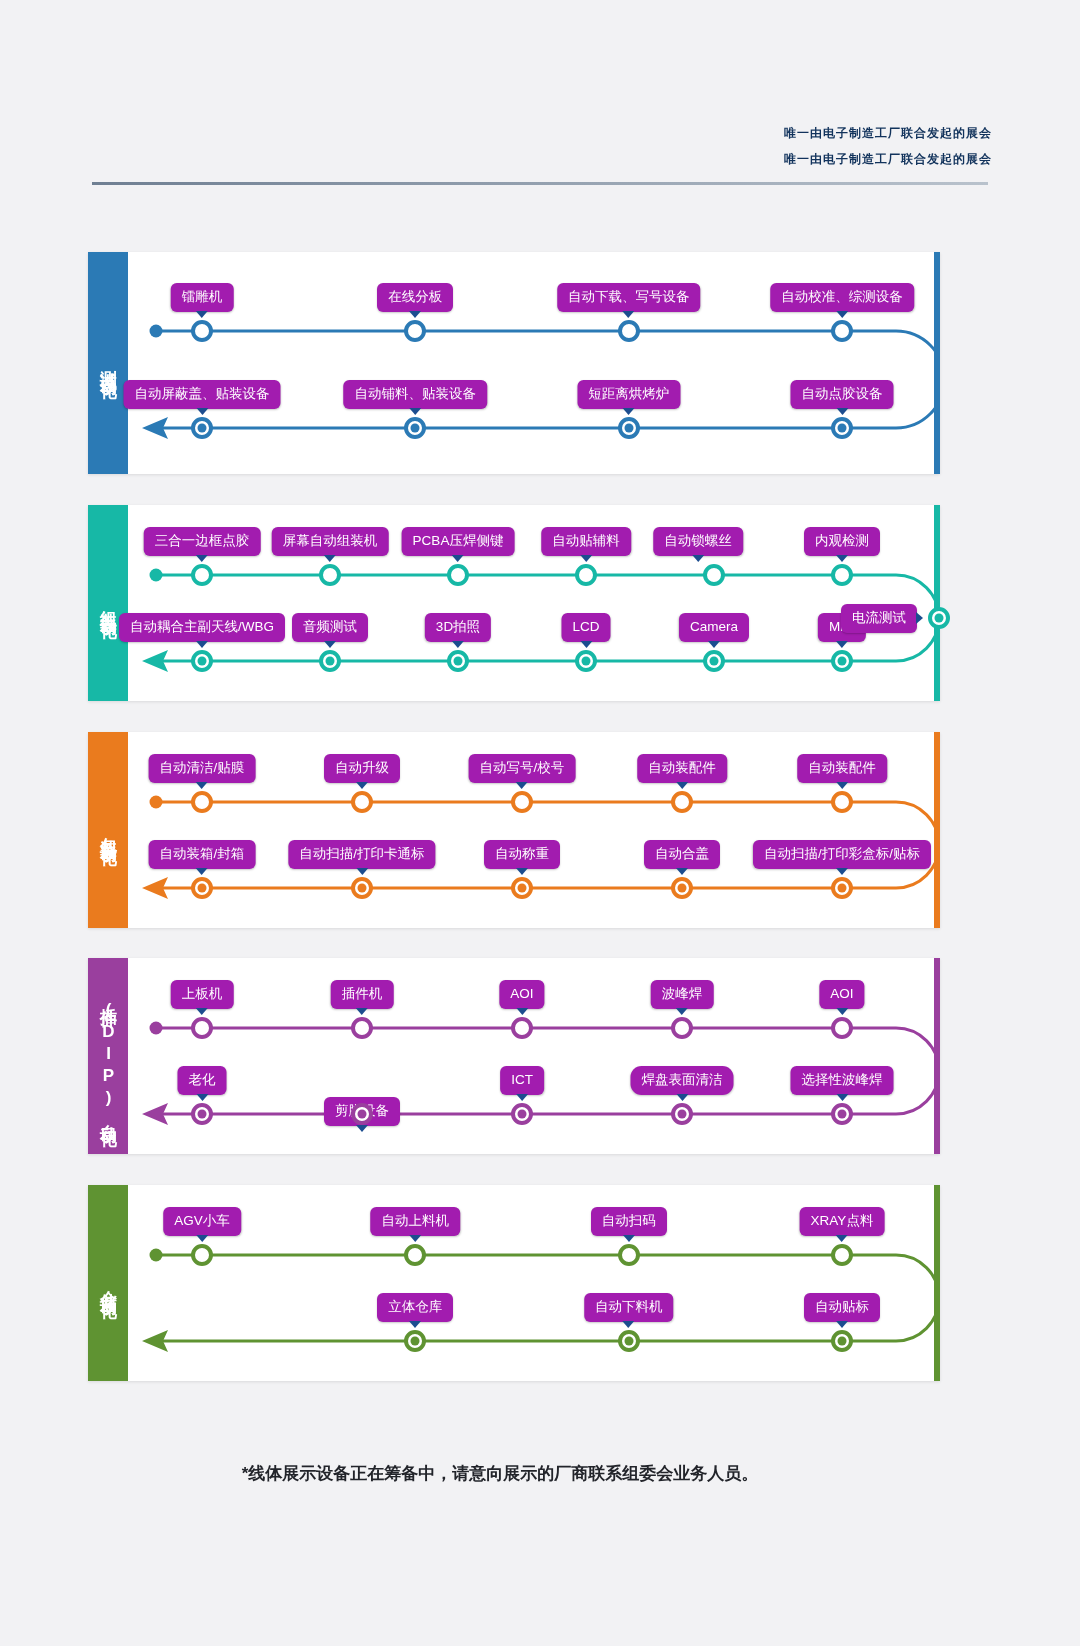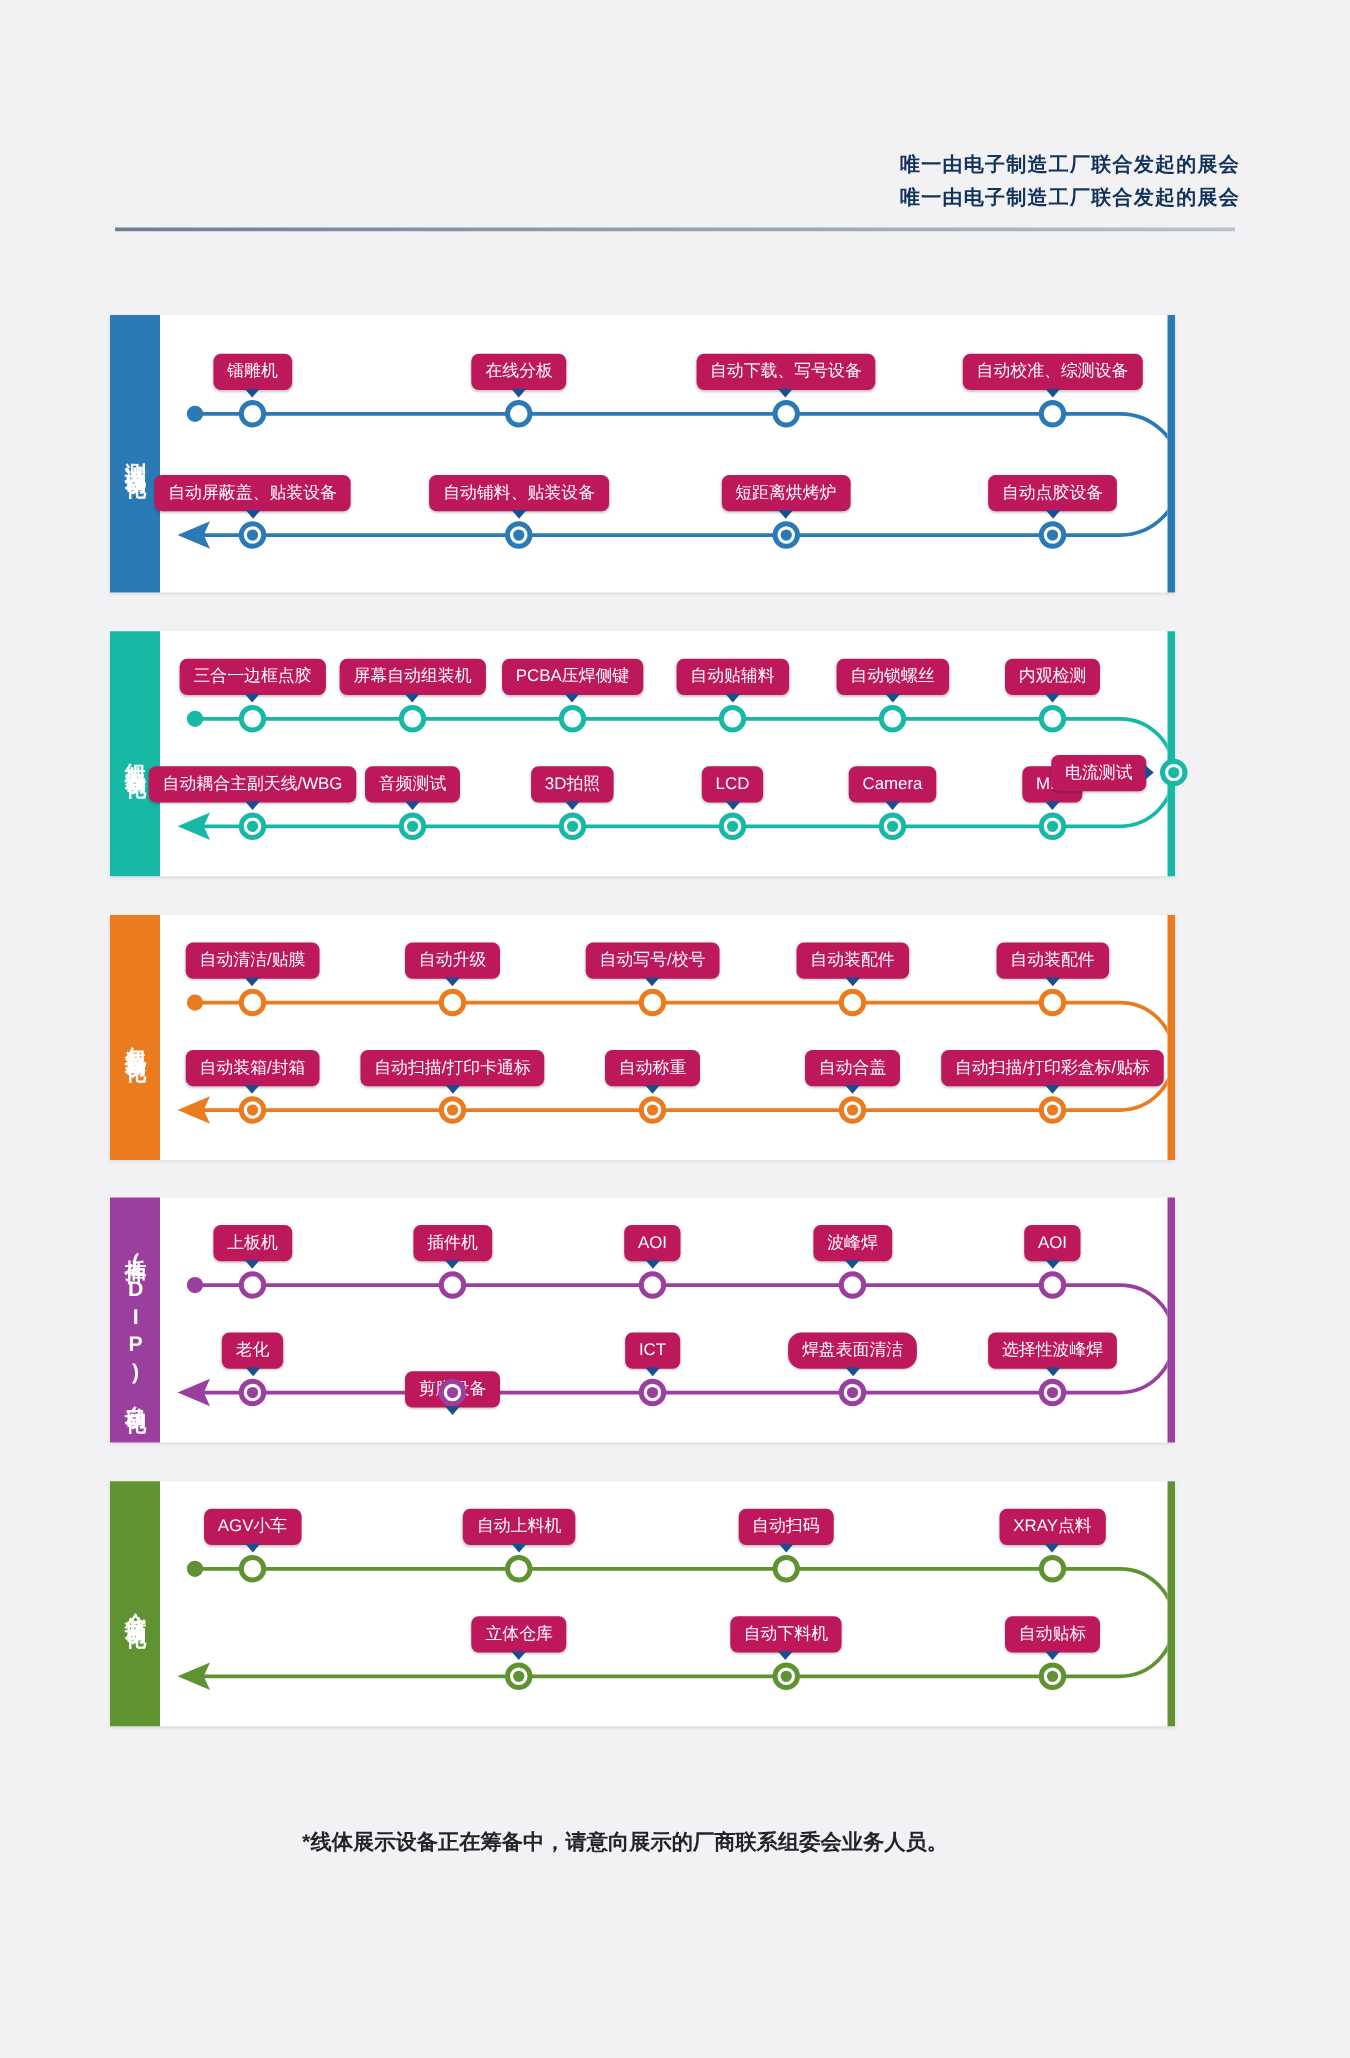--- a/index.html
+++ b/index.html
@@ -12,21 +12,21 @@
   .page{position:relative;width:1080px;height:1646px;}
 
   
   .header{
     position:absolute;left:0;top:0;width:1080px;height:200px;
   }
   .header-lines{
     position:absolute;right:88px;top:120px;
     text-align:right;
     color:#12335c;
-    font-size:16px;font-weight:bold;line-height:26px;
+    font-size:12px;font-weight:bold;line-height:26px;
     letter-spacing:1px;
   }
   .header-rule{
     position:absolute;left:92px;top:182px;width:896px;height:3px;
     background:linear-gradient(to right,#6f7f92,#b9c2cc);
   }
 
   
   .section{
     position:absolute;left:88px;width:852px;
@@ -47,21 +47,21 @@
     position:absolute;right:0;top:0;width:6px;height:100%;
   }
   .flow{
     position:absolute;left:40px;top:0;right:6px;bottom:0;
   }
 
   
   .chip{
     position:absolute;
     transform:translateX(-50%);
-    background:#be185d;
+    background:#a21caf;
     color:#ffffff;
     font-size:13.5px;
     line-height:1;
     padding:7px 11px 8px;
     border-radius:6px;
     white-space:nowrap;
     box-shadow:0 1px 2px rgba(0,0,0,.22);
   }
   .chip::after{
     content:"";position:absolute;left:50%;bottom:-6px;
@@ -162,21 +162,21 @@
           </svg>
           <div class="startdot" style="color: rgb(23, 184, 166); left: 28px; top: 70px;"></div>
           <div class="chip" style="left: 74px; top: 22px;">三合一边框点胶</div>
           <div class="node hollow" style="color: rgb(23, 184, 166); left: 74px; top: 70px;"></div>
           <div class="chip" style="left: 202px; top: 22px;">屏幕自动组装机</div>
           <div class="node hollow" style="color: rgb(23, 184, 166); left: 202px; top: 70px;"></div>
           <div class="chip" style="left: 330px; top: 22px;">PCBA压焊侧键</div>
           <div class="node hollow" style="color: rgb(23, 184, 166); left: 330px; top: 70px;"></div>
           <div class="chip" style="left: 458px; top: 22px;">自动贴辅料</div>
           <div class="node hollow" style="color: rgb(23, 184, 166); left: 458px; top: 70px;"></div>
-          <div class="chip" style="left: 586px; top: 22px; font-family: Liberation Serif, serif;">自动锁螺丝</div>
+          <div class="chip" style="left: 570px; top: 22px; font-family: Liberation Serif, serif;">自动锁螺丝</div>
           <div class="node hollow" style="color: rgb(23, 184, 166); left: 586px; top: 70px;"></div>
           <div class="chip" style="left: 714px; top: 22px;">内观检测</div>
           <div class="node hollow" style="color: rgb(23, 184, 166); left: 714px; top: 70px;"></div>
           <div class="chip" style="left: 74px; top: 108px;">自动耦合主副天线/WBG</div>
           <div class="node" style="color: rgb(23, 184, 166); left: 74px; top: 156px;"></div>
           <div class="chip" style="left: 202px; top: 108px;">音频测试</div>
           <div class="node" style="color: rgb(23, 184, 166); left: 202px; top: 156px;"></div>
           <div class="chip" style="left: 330px; top: 108px;">3D拍照</div>
           <div class="node" style="color: rgb(23, 184, 166); left: 330px; top: 156px;"></div>
           <div class="chip" style="left: 458px; top: 108px;">LCD</div>

